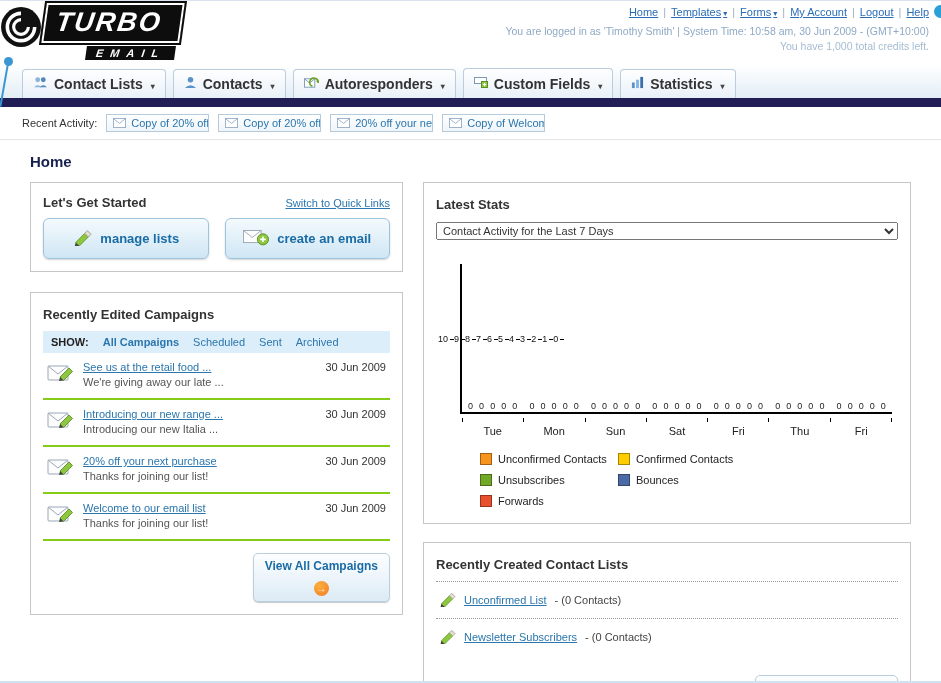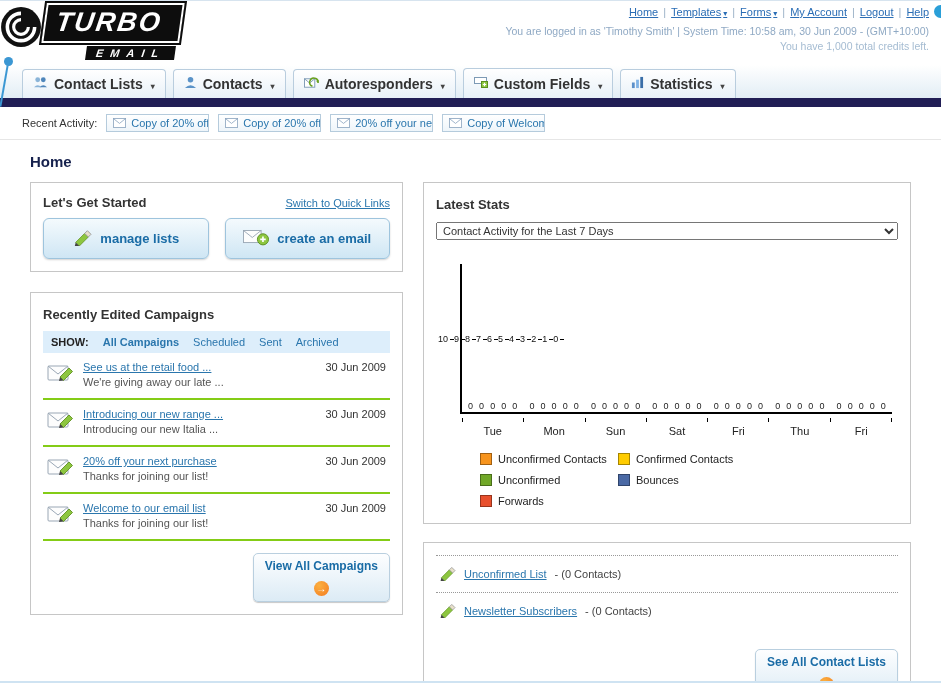--- a/index.html
+++ b/index.html
@@ -488,35 +488,38 @@
             <div class="legend-item">
               <span class="swatch" style="background: rgb(247, 148, 29);"></span>
               <span>Unconfirmed Contacts</span>
             </div>
             <div class="legend-item">
               <span class="swatch" style="background: rgb(255, 204, 0);"></span>
               <span>Confirmed Contacts</span>
             </div>
             <div class="legend-item">
               <span class="swatch" style="background: rgb(113, 168, 40);"></span>
-              <span>Unconfirmed</span>
+              <span>Unsubscribes</span>
             </div>
             <div class="legend-item">
               <span class="swatch" style="background: rgb(74, 105, 165);"></span>
               <span>Bounces</span>
             </div>
             <div class="legend-item">
               <span class="swatch" style="background: rgb(232, 80, 45);"></span>
               <span>Forwards</span>
             </div>
           </div>
       </div>
     </section>
 
     <section class="panel">
+      <div class="cl-head">
+        <span class="panel-title">Recently Created Contact Lists</span>
+      </div>
       <div class="cl-item">
         <span><svg width="18" height="16" viewBox="0 0 22 20">
               <path d="M4 16 L14 6 L18 10 L8 20 Z" fill="#8dc63f" stroke="#6a9a2d"></path>
               <path d="M4 16 L3 20 L8 20 Z" fill="#444"></path>
               <path d="M14 6 L17 3 L21 7 L18 10 Z" fill="#e8e0c9" stroke="#999"></path>
             </svg></span>
         <a class="cl-link">Unconfirmed List</a>
         <span class="cl-suffix">- (0 Contacts)</span>
       </div>
       <div class="cl-item">

